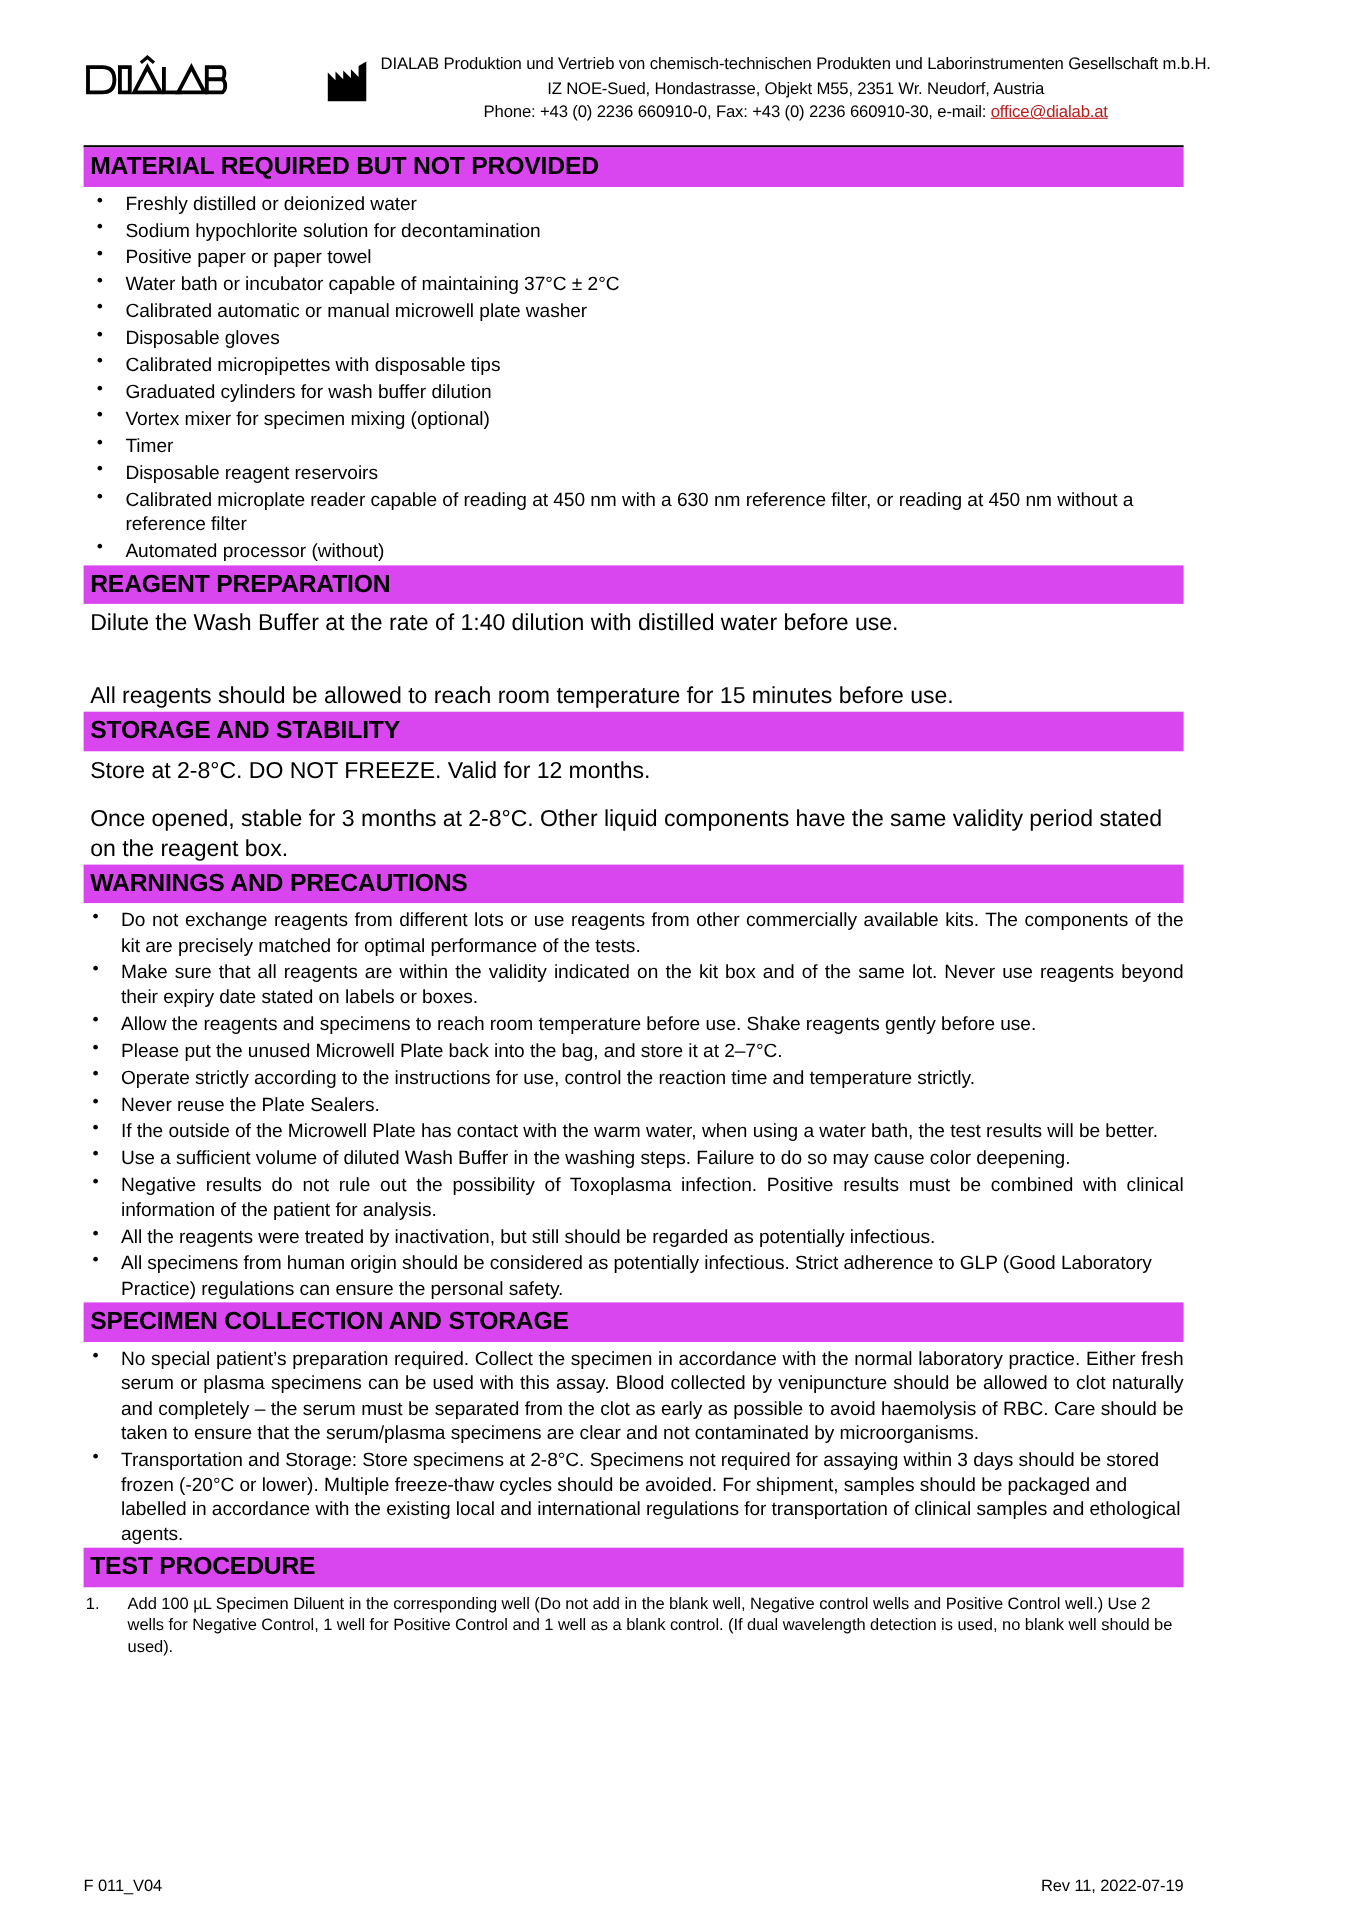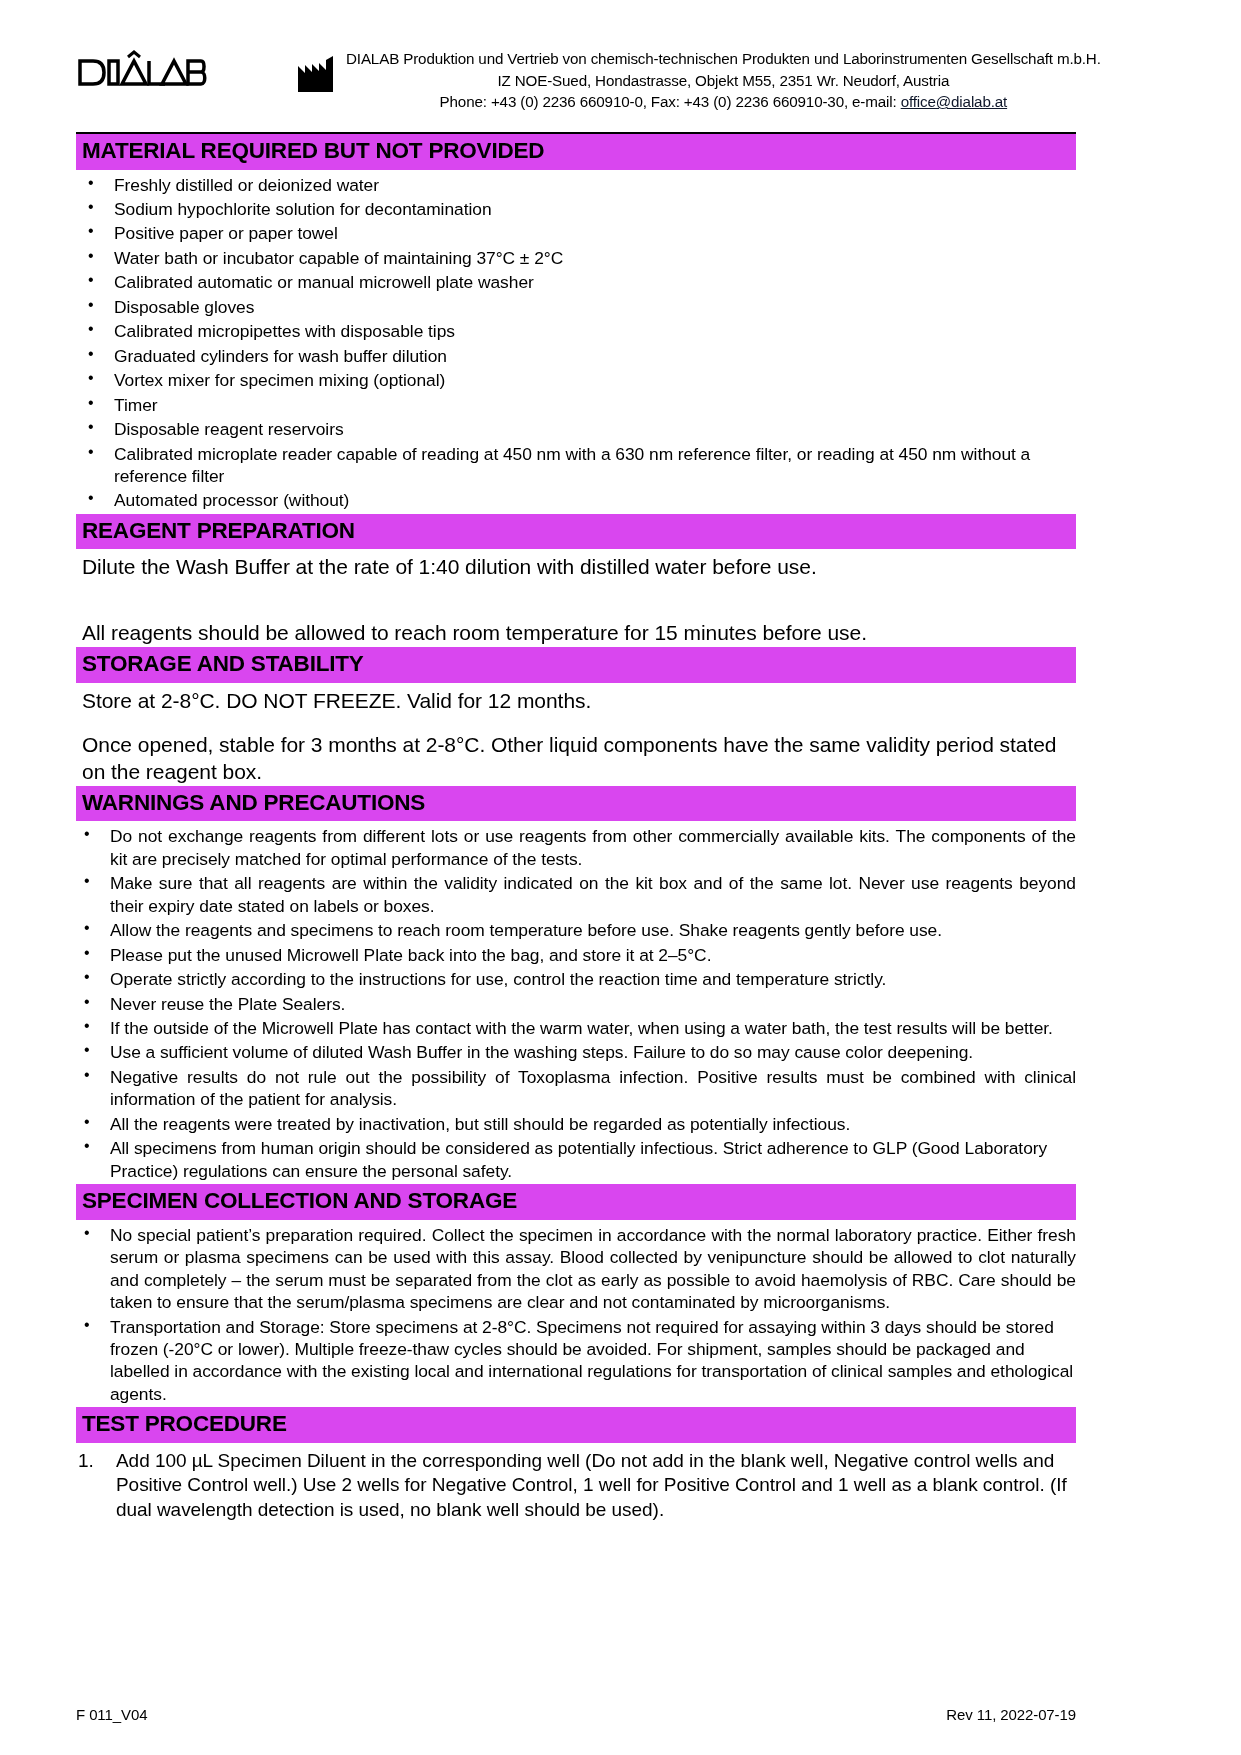--- a/index.html
+++ b/index.html
@@ -55,21 +55,21 @@
   .addr-block {
     flex: 1 1 auto;
     text-align: center;
     font-size: 15.2px;
     line-height: 1.42;
     letter-spacing: -0.15px;
     padding-top: 6px;
   }
   .addr-line { white-space: nowrap; }
   .email-link {
-    color: #0f172a;
+    color: #b91c1c;
     text-decoration: underline;
   }
   .rule {
     border-top: 2px solid #000000;
     margin-top: 12px;
     width: 1000px;
   }
 
   
   h2.section {
@@ -124,21 +124,21 @@
   
   ol.numbered {
     list-style: none;
     margin: 0;
     padding: 6px 0 0 0;
     counter-reset: proc;
   }
   ol.numbered > li {
     position: relative;
     padding-left: 40px;
-    font-size: 19px;
+    font-size: 15px;
     line-height: 1.29;
     margin: 0 0 2px 0;
     counter-increment: proc;
     letter-spacing: -0.05px;
   }
   ol.numbered > li::before {
     content: counter(proc) ".";
     position: absolute;
     left: 2px;
     top: 0;
@@ -226,21 +226,21 @@
 
     <h2 class="section gap-before">STORAGE AND STABILITY</h2>
     <p class="body tight">Store at 2-8°C. DO NOT FREEZE. Valid for 12 months.</p>
     <p class="body">Once opened, stable for 3 months at 2-8°C. Other liquid components have the same validity period stated on the reagent box.</p>
 
     <h2 class="section gap-before">WARNINGS AND PRECAUTIONS</h2>
     <ul class="bullets wide justified">
       <li>Do not exchange reagents from different lots or use reagents from other commercially available kits. The components of the kit are precisely matched for optimal performance of the tests.</li>
       <li>Make sure that all reagents are within the validity indicated on the kit box and of the same lot. Never use reagents beyond their expiry date stated on labels or boxes.</li>
       <li>Allow the reagents and specimens to reach room temperature before use. Shake reagents gently before use.</li>
-      <li>Please put the unused Microwell Plate back into the bag, and store it at 2–5°C.</li>
+      <li>Please put the unused Microwell Plate back into the bag, and store it at 2–7°C.</li>
       <li>Operate strictly according to the instructions for use, control the reaction time and temperature strictly.</li>
       <li>Never reuse the Plate Sealers.</li>
       <li>If the outside of the Microwell Plate has contact with the warm water, when using a water bath, the test results will be better.</li>
       <li>Use a sufficient volume of diluted Wash Buffer in the washing steps. Failure to do so may cause color deepening.</li>
       <li>Negative results do not rule out the possibility of Toxoplasma infection. Positive results must be combined with clinical information of the patient for analysis.</li>
       <li>All the reagents were treated by inactivation, but still should be regarded as potentially infectious.</li>
       <li>All specimens from human origin should be considered as potentially infectious. Strict adherence to GLP (Good Laboratory Practice) regulations can ensure the personal safety.</li>
     </ul>
 
     <h2 class="section gap-before">SPECIMEN COLLECTION AND STORAGE</h2>

